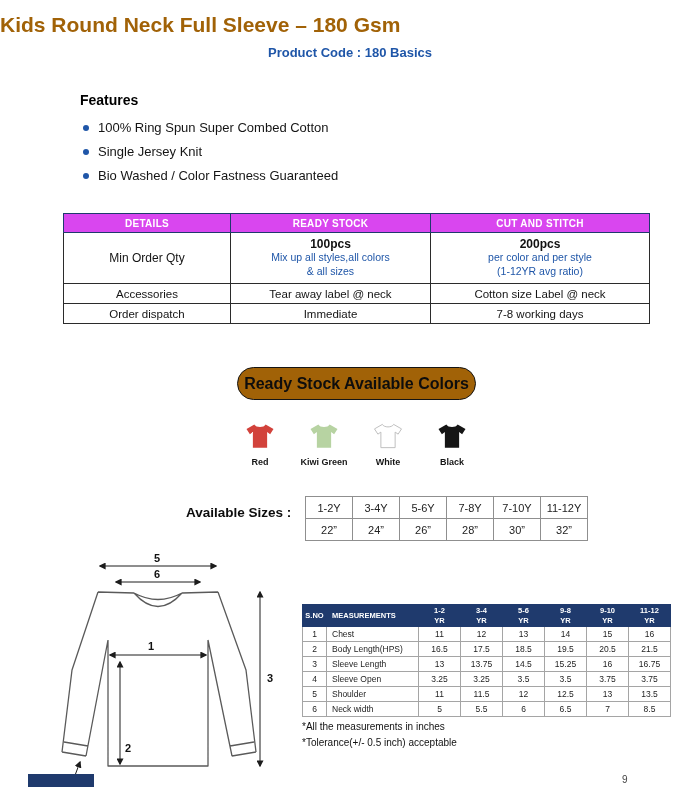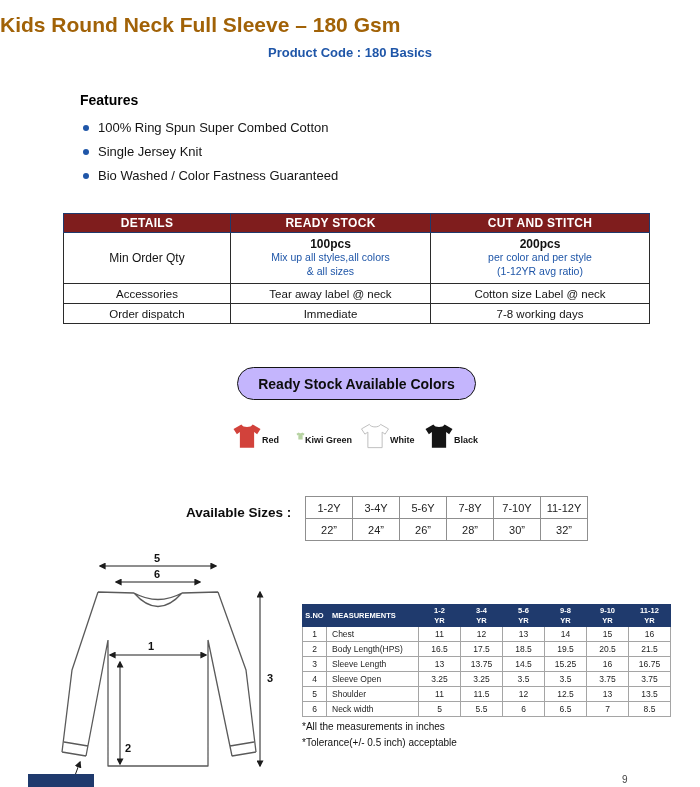--- a/index.html
+++ b/index.html
@@ -9,31 +9,31 @@
   .title{position:absolute;top:13px;left:0;width:100%;text-align:left;font-size:21px;font-weight:700;color:#a16207;}
   .product-code{position:absolute;top:45px;left:0;width:100%;text-align:center;font-size:13px;font-weight:700;color:#1f56a8;}
 
   .features{position:absolute;left:80px;top:92px;}
   .features-heading{font-size:14px;font-weight:700;color:#000;}
   .features-list{list-style:none;margin:12px 0 0 0;padding:0;}
   .feature-item{position:relative;padding-left:18px;font-size:13px;color:#151515;margin-bottom:9px;}
   .feature-item::before{content:"";position:absolute;left:3px;top:4.5px;width:6px;height:6px;border-radius:50%;background:#1f56a8;}
 
   .details-table{position:absolute;left:63px;top:213px;width:586px;border-collapse:collapse;table-layout:fixed;}
-  .details-table th{background:#7f1d1d;color:#fff;font-size:12px;font-weight:700;height:16px;border:1px solid #1f3a6d;letter-spacing:.3px;}
+  .details-table th{background:#d946ef;color:#fff;font-size:10px;font-weight:700;height:16px;border:1px solid #1f3a6d;letter-spacing:.3px;}
   .details-table td{border:1px solid #2b2b2b;text-align:center;vertical-align:middle;font-size:12px;color:#141414;padding:1px 21px;}
   .details-table .row-small td{height:17px;font-size:11.5px;}
   .min-order-row td{height:48px;}
   .qty{font-weight:700;font-size:12px;color:#111;}
   .note{color:#1f56a8;font-size:10.5px;line-height:1.3;}
 
-  .colors-pill{position:absolute;left:237px;top:367px;width:237px;height:31px;border:1.5px solid #141414;border-radius:17px;display:flex;align-items:center;justify-content:center;font-size:14px;font-weight:700;color:#0d0d0d;background:#c4b5fd;}
+  .colors-pill{position:absolute;left:237px;top:367px;width:237px;height:31px;border:1.5px solid #141414;border-radius:17px;display:flex;align-items:center;justify-content:center;font-size:16px;font-weight:700;color:#0d0d0d;background:#a16207;}
 
   .swatches{position:absolute;left:232px;top:423px;display:flex;gap:8px;}
-  .swatch{width:56px;display:flex;flex-direction:row;align-items:center;}
+  .swatch{width:56px;display:flex;flex-direction:column;align-items:center;}
   .swatch svg{width:30px;height:26px;display:block;}
   .swatch .name{margin-top:8px;font-size:9px;font-weight:700;color:#161616;white-space:nowrap;}
   .outlined{stroke:#b9b9b9;stroke-width:1.2;}
 
   .sizes-label{position:absolute;left:186px;top:505px;font-size:13.5px;font-weight:700;color:#0d0d0d;}
   .sizes-table{position:absolute;left:305px;top:496px;border-collapse:collapse;border-radius:13px;}
   .sizes-table td{border:1px solid #8f8f8f;width:44px;height:19px;text-align:center;font-size:11px;color:#222;}
 
   .diagram{position:absolute;left:48px;top:552px;width:232px;height:235px;}
   .shirt{fill:none;stroke:#5a5a5a;stroke-width:1.3;stroke-linejoin:round;}

